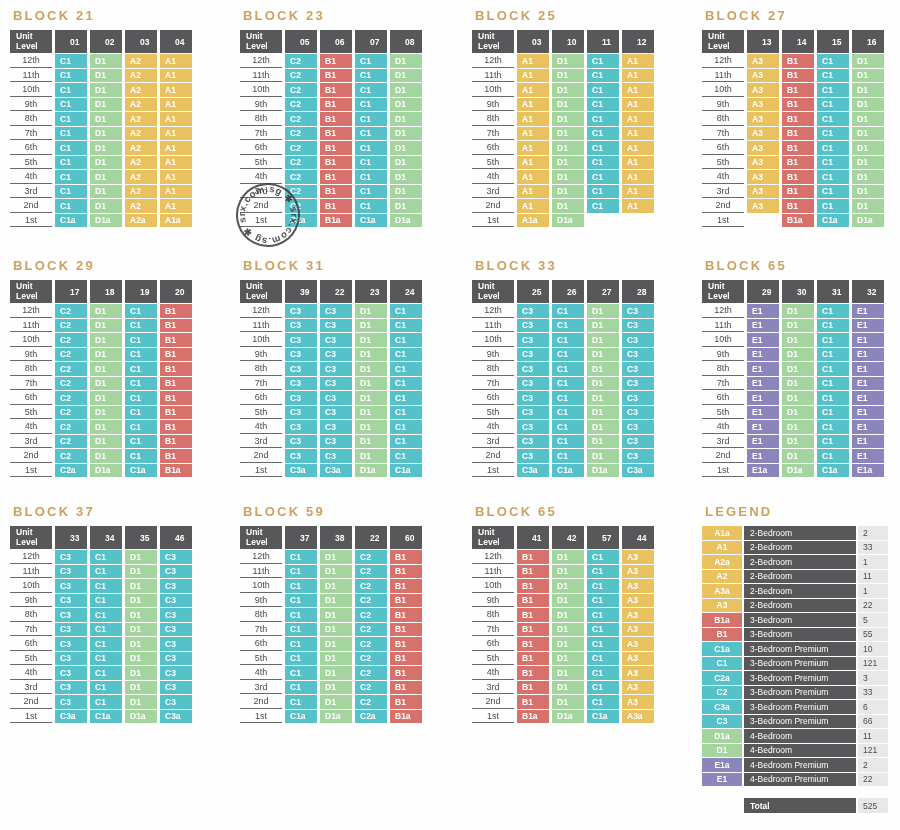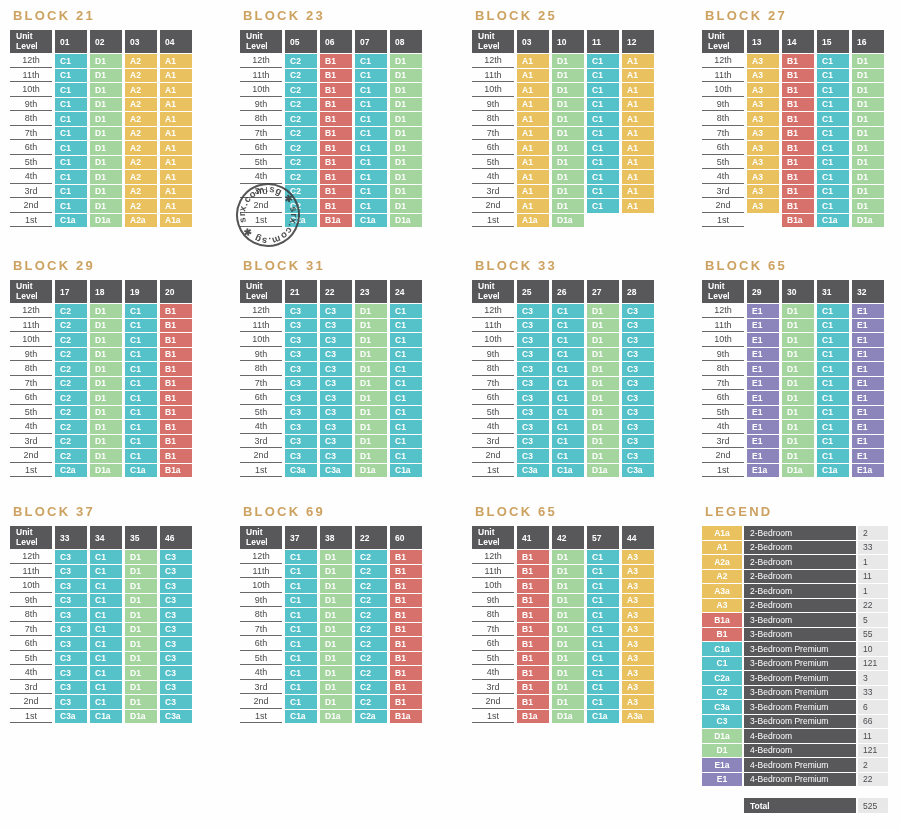--- a/index.html
+++ b/index.html
@@ -3,21 +3,21 @@
 <meta charset="utf-8">
 <style>
   html,body{margin:0;padding:0;}
   body{width:900px;height:830px;background:#fefefe;font-family:"Liberation Sans",sans-serif;overflow:hidden;}
   #stage{position:relative;width:900px;height:830px;background:#fefefe;}
 
   .block{position:absolute;width:184px;}
   .block-title{margin:0 0 7px 3px;font-size:13px;font-weight:bold;letter-spacing:2.2px;color:#cda261;}
 
   .tbl{display:grid;grid-template-columns:42px 32px 32px 32px 32px;grid-template-rows:23px repeat(12,13.5px);gap:1px 3px;}
-  .hcell{background:#58585a;color:#fff;font-size:8.5px;font-weight:bold;display:flex;align-items:center;padding-left:5px;}
+  .hcell{background:#58585a;color:#fff;font-size:8.5px;font-weight:bold;display:flex;align-items:center;padding-left:15px;}
   .hlabel{line-height:1.15;padding-left:6px;}
   .lvl{color:#4a4b4d;font-size:9px;display:flex;align-items:center;justify-content:center;border-bottom:1px solid #67686a;background:#fefefe;}
   .ucell{color:#fff;font-size:8.5px;font-weight:bold;display:flex;align-items:center;padding-left:5px;}
 
   .legend{position:absolute;left:702px;top:504px;width:188px;}
   .lg-rows{display:grid;grid-template-columns:40px 112px 30px;grid-auto-rows:13.5px;gap:1px 2px;margin-top:7px;}
   .lg-swatch{color:#fff;font-size:8.5px;font-weight:bold;display:flex;align-items:center;justify-content:center;}
   .lg-label{background:#58585a;color:#fff;font-size:8.5px;display:flex;align-items:center;padding-left:6px;}
   .lg-count{background:#e8e8e9;color:#4a4b4d;font-size:8.5px;display:flex;align-items:center;padding-left:5px;}
   .lg-total{display:grid;grid-template-columns:112px 30px;grid-auto-rows:15px;gap:1px 2px;margin:12px 0 0 42px;}
@@ -379,21 +379,21 @@
           <div class="ucell" style="background: rgb(85, 193, 201);">C2a</div>
           <div class="ucell" style="background: rgb(165, 213, 158);">D1a</div>
           <div class="ucell" style="background: rgb(85, 193, 201);">C1a</div>
           <div class="ucell" style="background: rgb(215, 113, 108);">B1a</div>
         </div>
       </section>
       <section class="block" style="left: 240px; top: 258px;">
         <h2 class="block-title">BLOCK 31</h2>
         <div class="tbl">
           <div class="hcell hlabel">Unit Level</div>
-          <div class="hcell">21</div>
+          <div class="hcell">39</div>
           <div class="hcell">22</div>
           <div class="hcell">23</div>
           <div class="hcell">24</div>
           <div class="lvl">12th</div>
           <div class="ucell" style="background: rgb(85, 193, 201);">C3</div>
           <div class="ucell" style="background: rgb(85, 193, 201);">C3</div>
           <div class="ucell" style="background: rgb(165, 213, 158);">D1</div>
           <div class="ucell" style="background: rgb(85, 193, 201);">C1</div>
           <div class="lvl">11th</div>
           <div class="ucell" style="background: rgb(85, 193, 201);">C3</div>
@@ -656,21 +656,21 @@
           <div class="ucell" style="background: rgb(165, 213, 158);">D1</div>
           <div class="ucell" style="background: rgb(85, 193, 201);">C3</div>
           <div class="lvl">1st</div>
           <div class="ucell" style="background: rgb(85, 193, 201);">C3a</div>
           <div class="ucell" style="background: rgb(85, 193, 201);">C1a</div>
           <div class="ucell" style="background: rgb(165, 213, 158);">D1a</div>
           <div class="ucell" style="background: rgb(85, 193, 201);">C3a</div>
         </div>
       </section>
       <section class="block" style="left: 240px; top: 504px;">
-        <h2 class="block-title">BLOCK 69</h2>
+        <h2 class="block-title">BLOCK 59</h2>
         <div class="tbl">
           <div class="hcell hlabel">Unit Level</div>
           <div class="hcell">37</div>
           <div class="hcell">38</div>
           <div class="hcell">22</div>
           <div class="hcell">60</div>
           <div class="lvl">12th</div>
           <div class="ucell" style="background: rgb(85, 193, 201);">C1</div>
           <div class="ucell" style="background: rgb(165, 213, 158);">D1</div>
           <div class="ucell" style="background: rgb(85, 193, 201);">C2</div>

